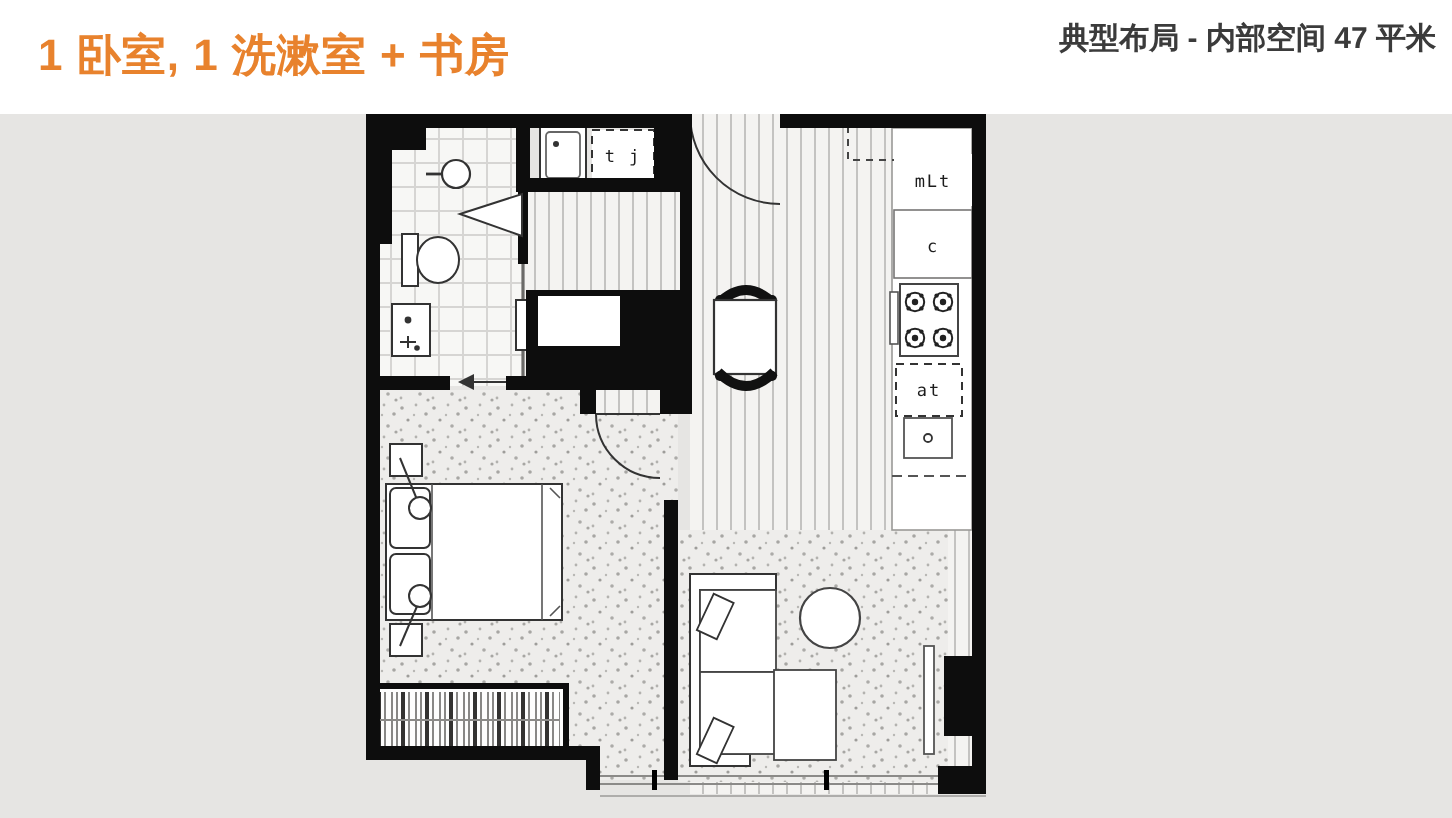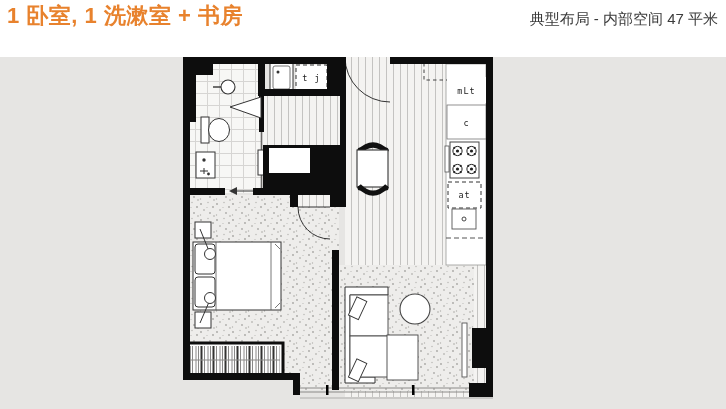--- a/index.html
+++ b/index.html
@@ -1,27 +1,27 @@
 <!DOCTYPE html>
 <html><head>
 <meta charset="utf-8">
 <style>
   html,body{margin:0;padding:0;}
   body{
     width:726px;height:409px;position:relative;overflow:hidden;
     background:#ffffff;font-family:"Liberation Sans",sans-serif;
   }
   .title{
-    position:absolute;left:7px;top:1px;margin:0;
+    position:absolute;left:7px;top:1px;margin:12px;
     font-size:22px;font-weight:700;color:#E8822D;letter-spacing:.5px;
     white-space:nowrap;
   }
   .subtitle{
     position:absolute;right:8px;top:10px;
-    font-size:15px;font-weight:400;color:#3B3B3B;white-space:nowrap;
+    font-size:15px;font-weight:700;color:#3B3B3B;white-space:nowrap;
   }
   .panel{
     position:absolute;left:0;top:57px;width:726px;height:352px;
     background:#E6E5E3;
   }
   .plan{position:absolute;left:183px;top:0;}
   .plan-label{
     font-family:"DejaVu Sans Mono","Liberation Mono",monospace;
     font-size:8.5px;fill:#1c1c1c;letter-spacing:1px;
   }

